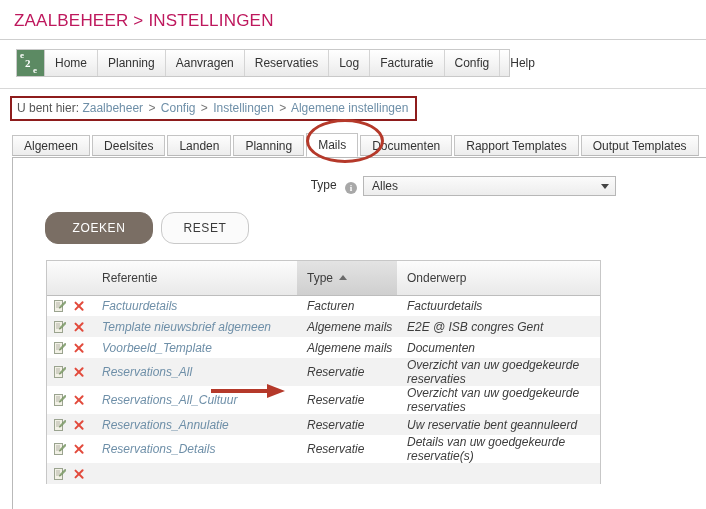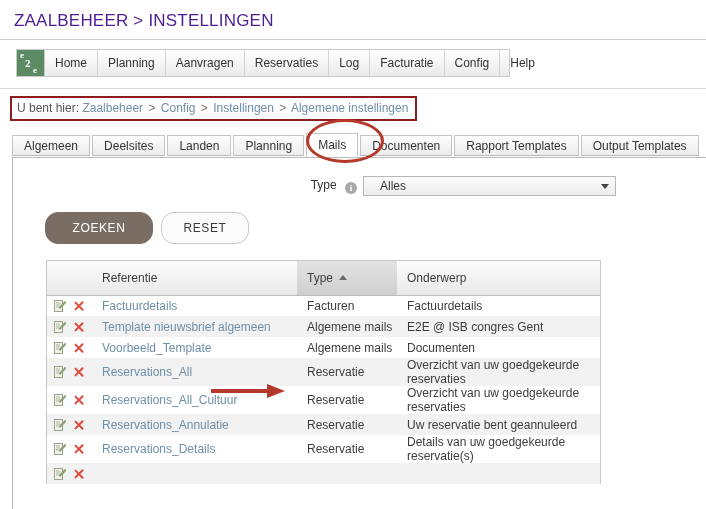--- a/index.html
+++ b/index.html
@@ -14,21 +14,21 @@
     font-family: "Liberation Sans", sans-serif;
     font-size: 12px;
     color: #333333;
     position: relative;
   }
 
   
   .page-title {
     font-size: 17px;
     letter-spacing: 0.2px;
-    color: #4c1d95;
+    color: #be185d;
     font-weight: 400;
     padding: 11px 0 8px 14px;
   }
   .title-rule {
     border-bottom: 1px solid #cfcfcf;
     margin: 0;
   }
 
   
   .navbar {
@@ -181,21 +181,21 @@
     width: 253px;
     height: 20px;
     border: 1px solid #b7b7b7;
     background: linear-gradient(to bottom, #fbfbfb 0%, #ededed 100%);
     box-sizing: border-box;
     font-size: 12px;
     color: #333;
     display: flex;
     align-items: center;
     justify-content: space-between;
-    padding: 0 6px 0 16px;
+    padding: 0 6px 0 8px;
     cursor: pointer;
   }
   .caret {
     width: 0; height: 0;
     border-left: 4px solid transparent;
     border-right: 4px solid transparent;
     border-top: 5px solid #444;
   }
 
   
@@ -268,20 +268,21 @@
     margin-left: 6px;
     vertical-align: 2px;
   }
   tbody td {
     height: 21px;
     font-size: 12px;
     color: #3d3d3d;
     padding: 0 0 0 10px;
     box-sizing: border-box;
     vertical-align: middle;
+    font-style: italic;
   }
   tbody tr.odd td { background: #ffffff; }
   tbody tr.even td { background: #f2f2f2; }
   td.c-icons {
     padding-left: 7px;
     white-space: nowrap;
   }
   .ico-edit {
     display: inline-block;
     width: 12px; height: 12px;

